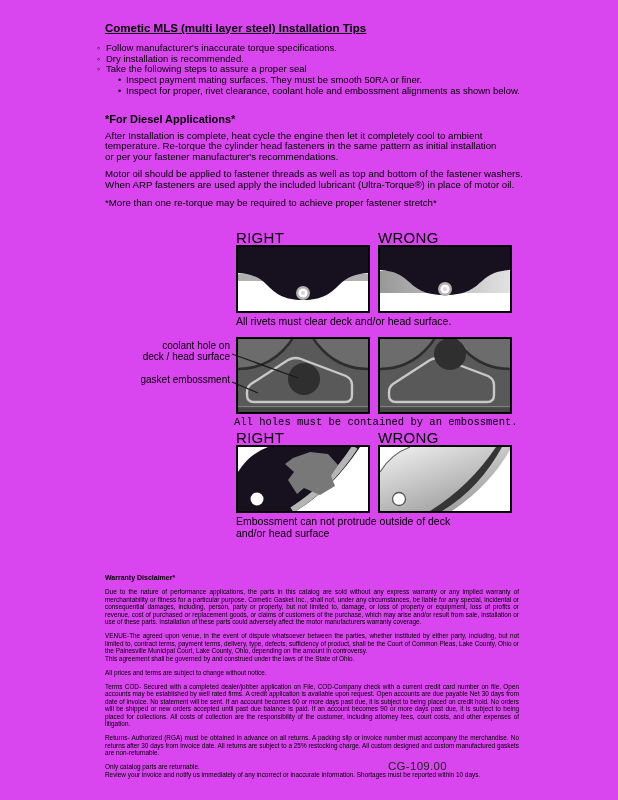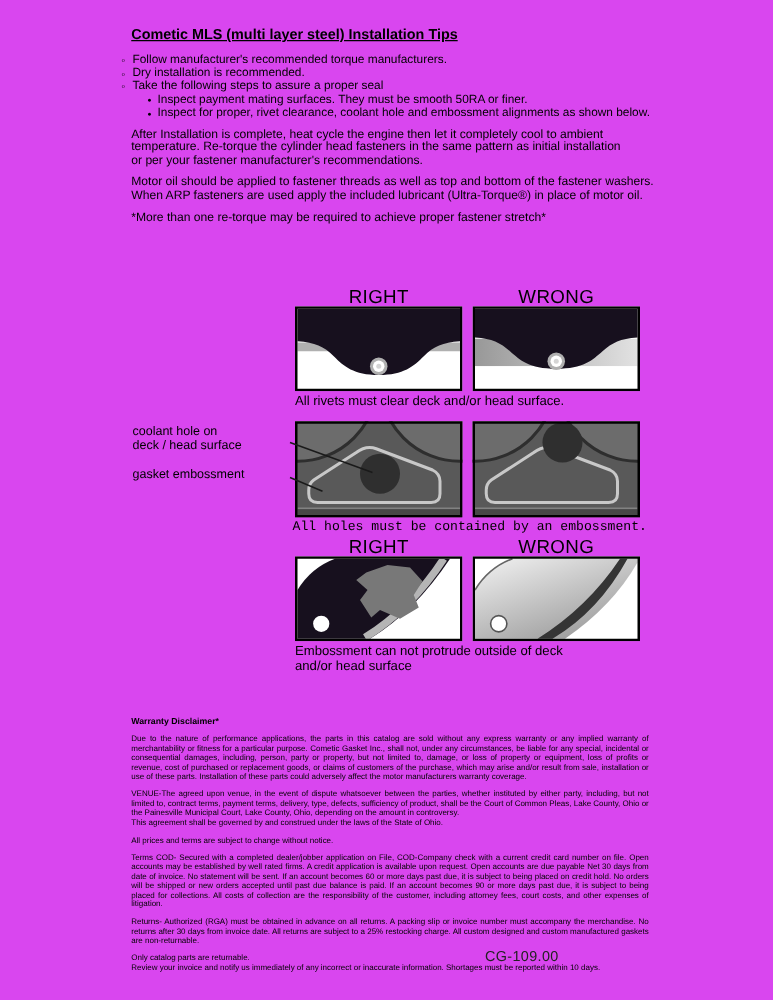--- a/index.html
+++ b/index.html
@@ -14,59 +14,60 @@
   .bullets { margin-top:9px; font-size:9.5px; line-height:10.7px; color:#000; }
   .bullet-row { display:flex; white-space:nowrap; }
   .bullet-row .glyph { width:9px; flex:0 0 9px; font-size:9px; }
   .bullet-row.sub { margin-left:21px; }
   .bullet-row.sub .glyph { width:8px; flex:0 0 8px; }
   .diesel-heading { margin:16px 0 0 8px; font-size:11px; font-weight:bold; color:#000; }
   .body-para { margin:6px 0 0 8px; font-size:9.7px; line-height:10.9px; white-space:pre-line; color:#000; }
   .body-para.note { margin-top:7px; }
   
   .abs { position:absolute; }
-  .dg-label { position:absolute; width:134px; text-align:center; font-size:15px; letter-spacing:0.3px; color:#000; }
+  .dg-label { position:absolute; width:134px; text-align:left; font-size:15px; letter-spacing:0.3px; color:#000; }
   .dg-caption { position:absolute; font-size:10.5px; color:#000; white-space:pre-line; line-height:11.5px; }
-  .side-label { position:absolute; width:124px; text-align:left; font-size:10px; line-height:11px; color:#000; white-space:pre-line; }
+  .side-label { position:absolute; width:124px; text-align:right; font-size:10px; line-height:11px; color:#000; white-space:pre-line; }
   
   .warranty { position:absolute; left:105px; top:574px; width:414px; color:#000; }
   .warranty h4 { margin:0 0 7px 0; font-size:7px; font-weight:bold; }
   .warranty p { margin:0 0 6.5px 0; font-size:6.4px; line-height:7.5px; text-align:justify; white-space:pre-line; }
   .page-number { position:absolute; left:388px; top:760px; font-size:11.5px; letter-spacing:0.3px; color:#222; }
 </style>
 </head>
 <body>
 
 <div class="page">
 
   <div class="intro">
     <h1 class="title">Cometic MLS (multi layer steel) Installation Tips</h1>
     <div class="bullets">
       <div class="bullet-row">
         <span class="glyph">◦</span>
-        <span>Follow manufacturer's recommended torque manufacturers.</span>
+        <span>Follow manufacturer's inaccurate torque specifications.</span>
       </div>
       <div class="bullet-row">
         <span class="glyph">◦</span>
         <span>Dry installation is recommended.</span>
       </div>
       <div class="bullet-row">
         <span class="glyph">◦</span>
         <span>Take the following steps to assure a proper seal</span>
       </div>
       <div class="bullet-row sub">
         <span class="glyph">•</span>
         <span>Inspect payment mating surfaces.  They must be smooth 50RA or finer.</span>
       </div>
       <div class="bullet-row sub">
         <span class="glyph">•</span>
         <span>Inspect for proper, rivet clearance, coolant hole and embossment alignments as shown below.</span>
       </div>
     </div>
 
+    <h2 class="diesel-heading">*For Diesel Applications*</h2>
     <p class="body-para">After Installation is complete, heat cycle the engine then let it completely cool to ambient
 temperature. Re-torque the cylinder head fasteners in the same pattern as initial installation
 or per your fastener manufacturer's recommendations.</p>
     <p class="body-para">Motor oil should be applied to fastener threads as well as top and bottom of the fastener washers.
 When ARP fasteners are used apply the included lubricant (Ultra-Torque®) in place of motor oil.</p>
     <p class="body-para note">*More than one re-torque may be required to achieve proper fastener stretch*</p>
   </div>
 
   <div class="dg-label" style="left:236px; top:229px;">RIGHT</div>
   <div class="dg-label" style="left:378px; top:229px;">WRONG</div>

